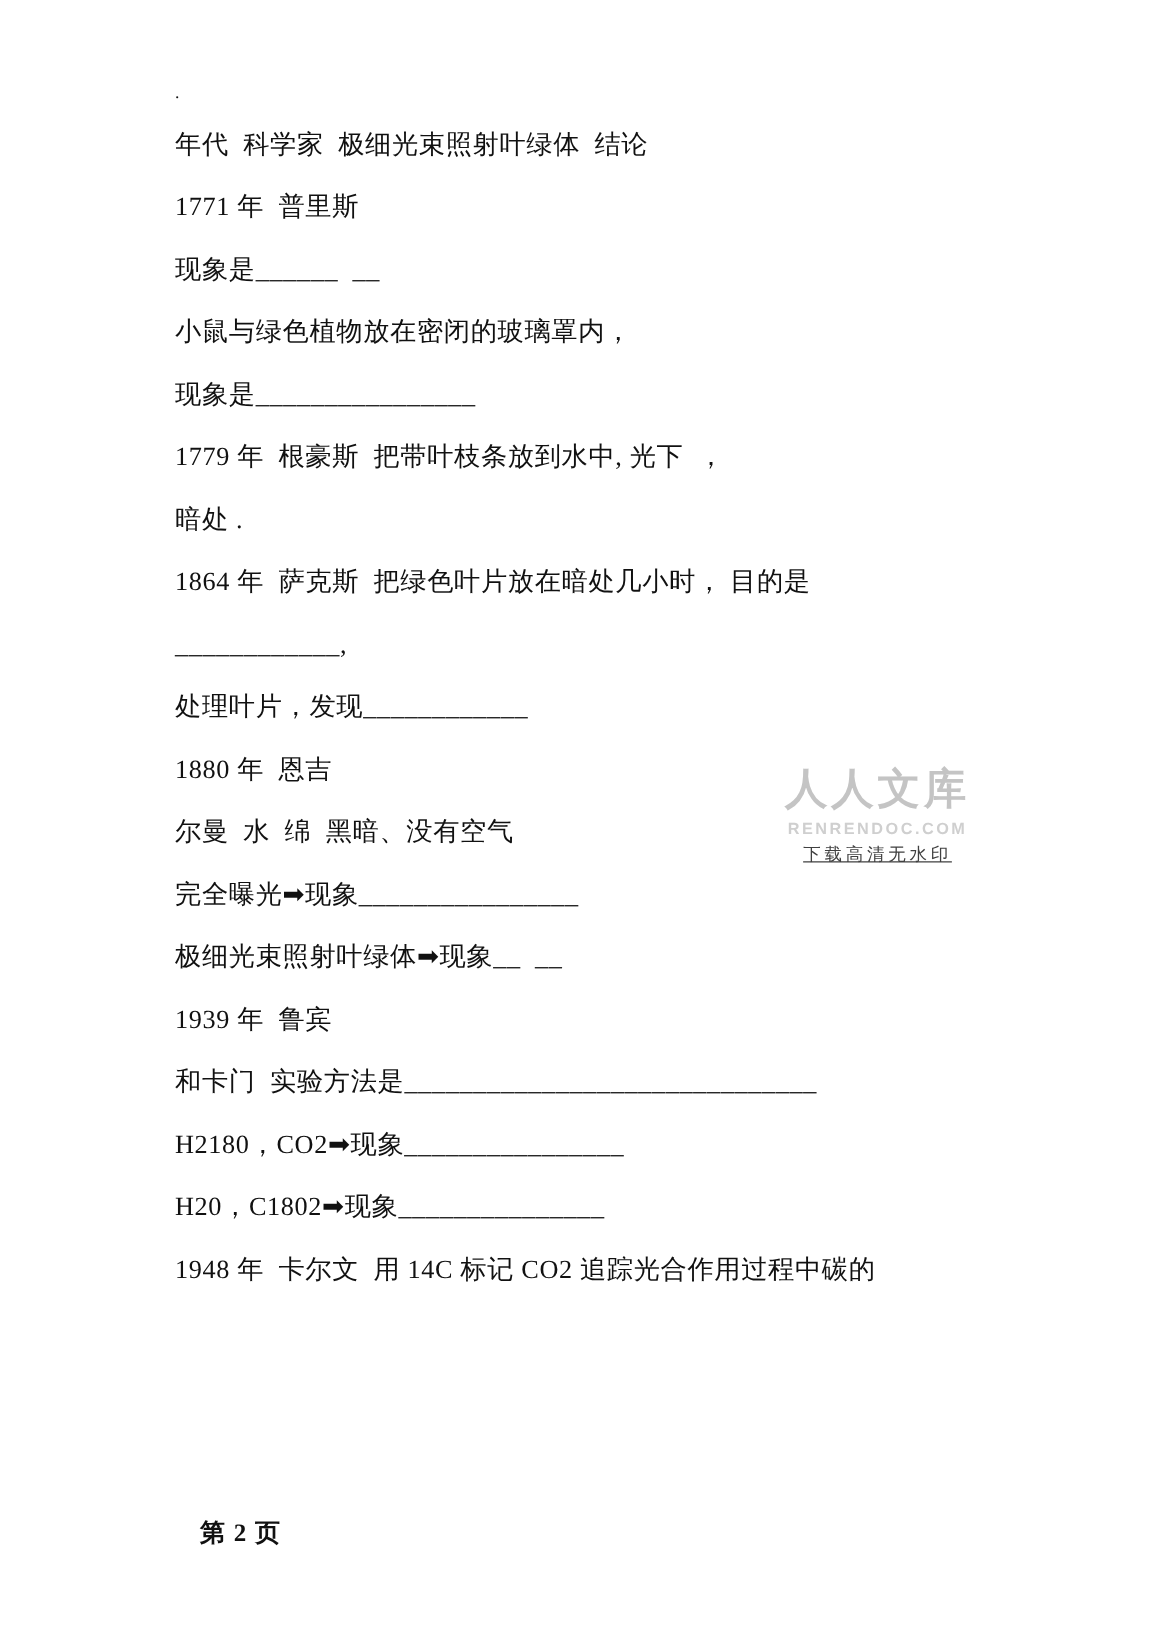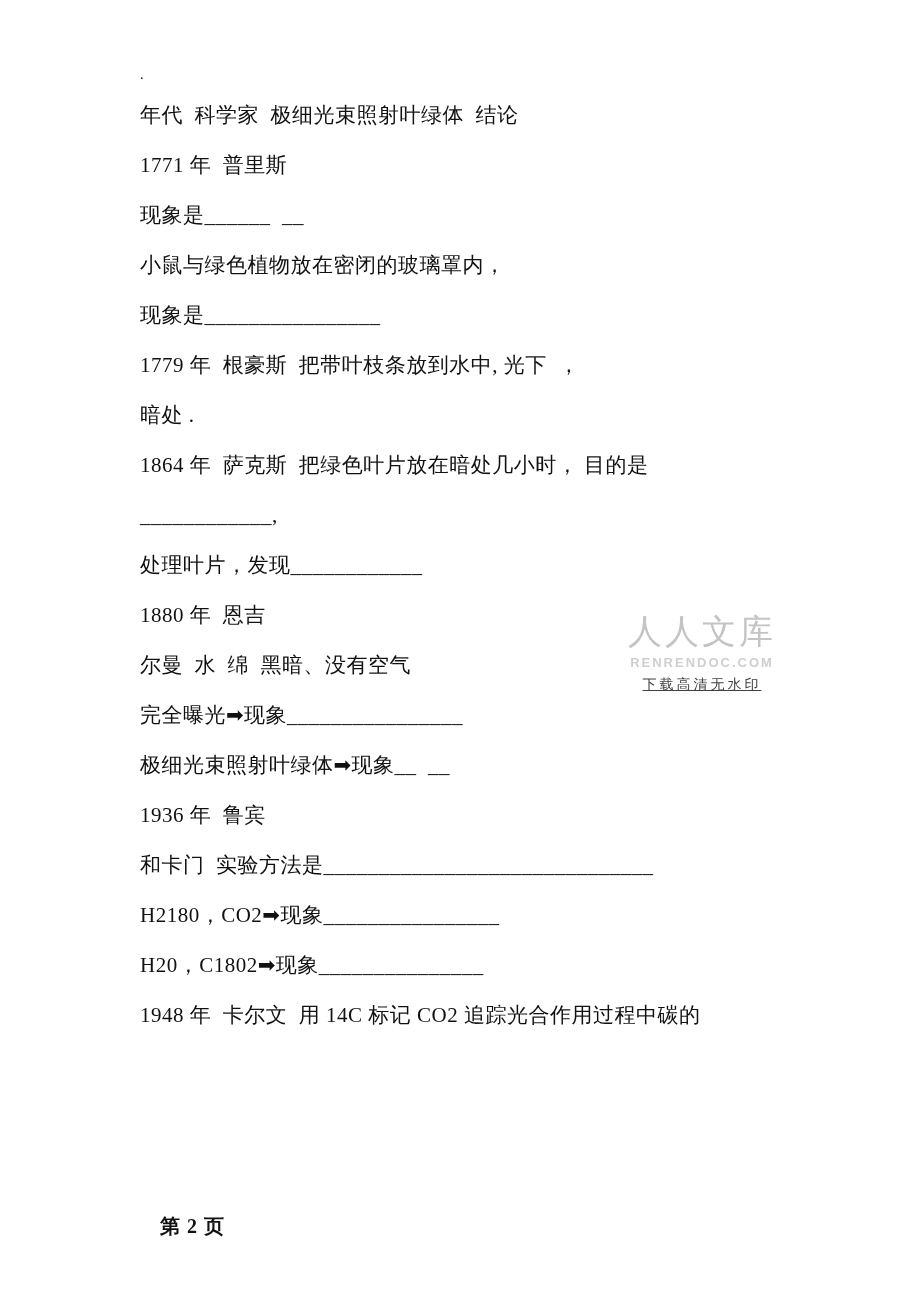--- a/index.html
+++ b/index.html
@@ -51,21 +51,21 @@
     width: 200px;
     text-align: center;
     color: #c9c9c9;
     user-select: none;
     pointer-events: none;
   }
   .watermark .wm-main {
     font-size: 34px;
     letter-spacing: 3px;
     line-height: 40px;
-    font-weight: normal;
+    font-weight: bold;
     color: #c4c4c4;
   }
   .watermark .wm-sub {
     font-size: 13px;
     letter-spacing: 2px;
     line-height: 22px;
     color: #cfcfcf;
     font-family: "Liberation Sans", sans-serif;
     font-weight: bold;
   }
@@ -91,21 +91,21 @@
     <div class="line">现象是________________</div>
     <div class="line">1779 年  根豪斯  把带叶枝条放到水中, 光下  ，</div>
     <div class="line">暗处 .</div>
     <div class="line">1864 年  萨克斯  把绿色叶片放在暗处几小时， 目的是</div>
     <div class="line">____________,</div>
     <div class="line">处理叶片，发现____________</div>
     <div class="line">1880 年  恩吉</div>
     <div class="line">尔曼  水  绵  黑暗、没有空气</div>
     <div class="line">完全曝光➡现象________________</div>
     <div class="line">极细光束照射叶绿体➡现象__  __</div>
-    <div class="line">1936 年  鲁宾</div>
+    <div class="line">1939 年  鲁宾</div>
     <div class="line">和卡门  实验方法是______________________________</div>
     <div class="line">H2180，CO2➡现象________________</div>
     <div class="line">H20，C1802➡现象_______________</div>
     <div class="line">1948 年  卡尔文  用 14C 标记 CO2 追踪光合作用过程中碳的</div>
   </div>
 
   <div class="watermark">
     <div class="wm-main">人人文库</div>
     <div class="wm-sub">RENRENDOC.COM</div>
     <div class="wm-sub2">下载高清无水印</div>

